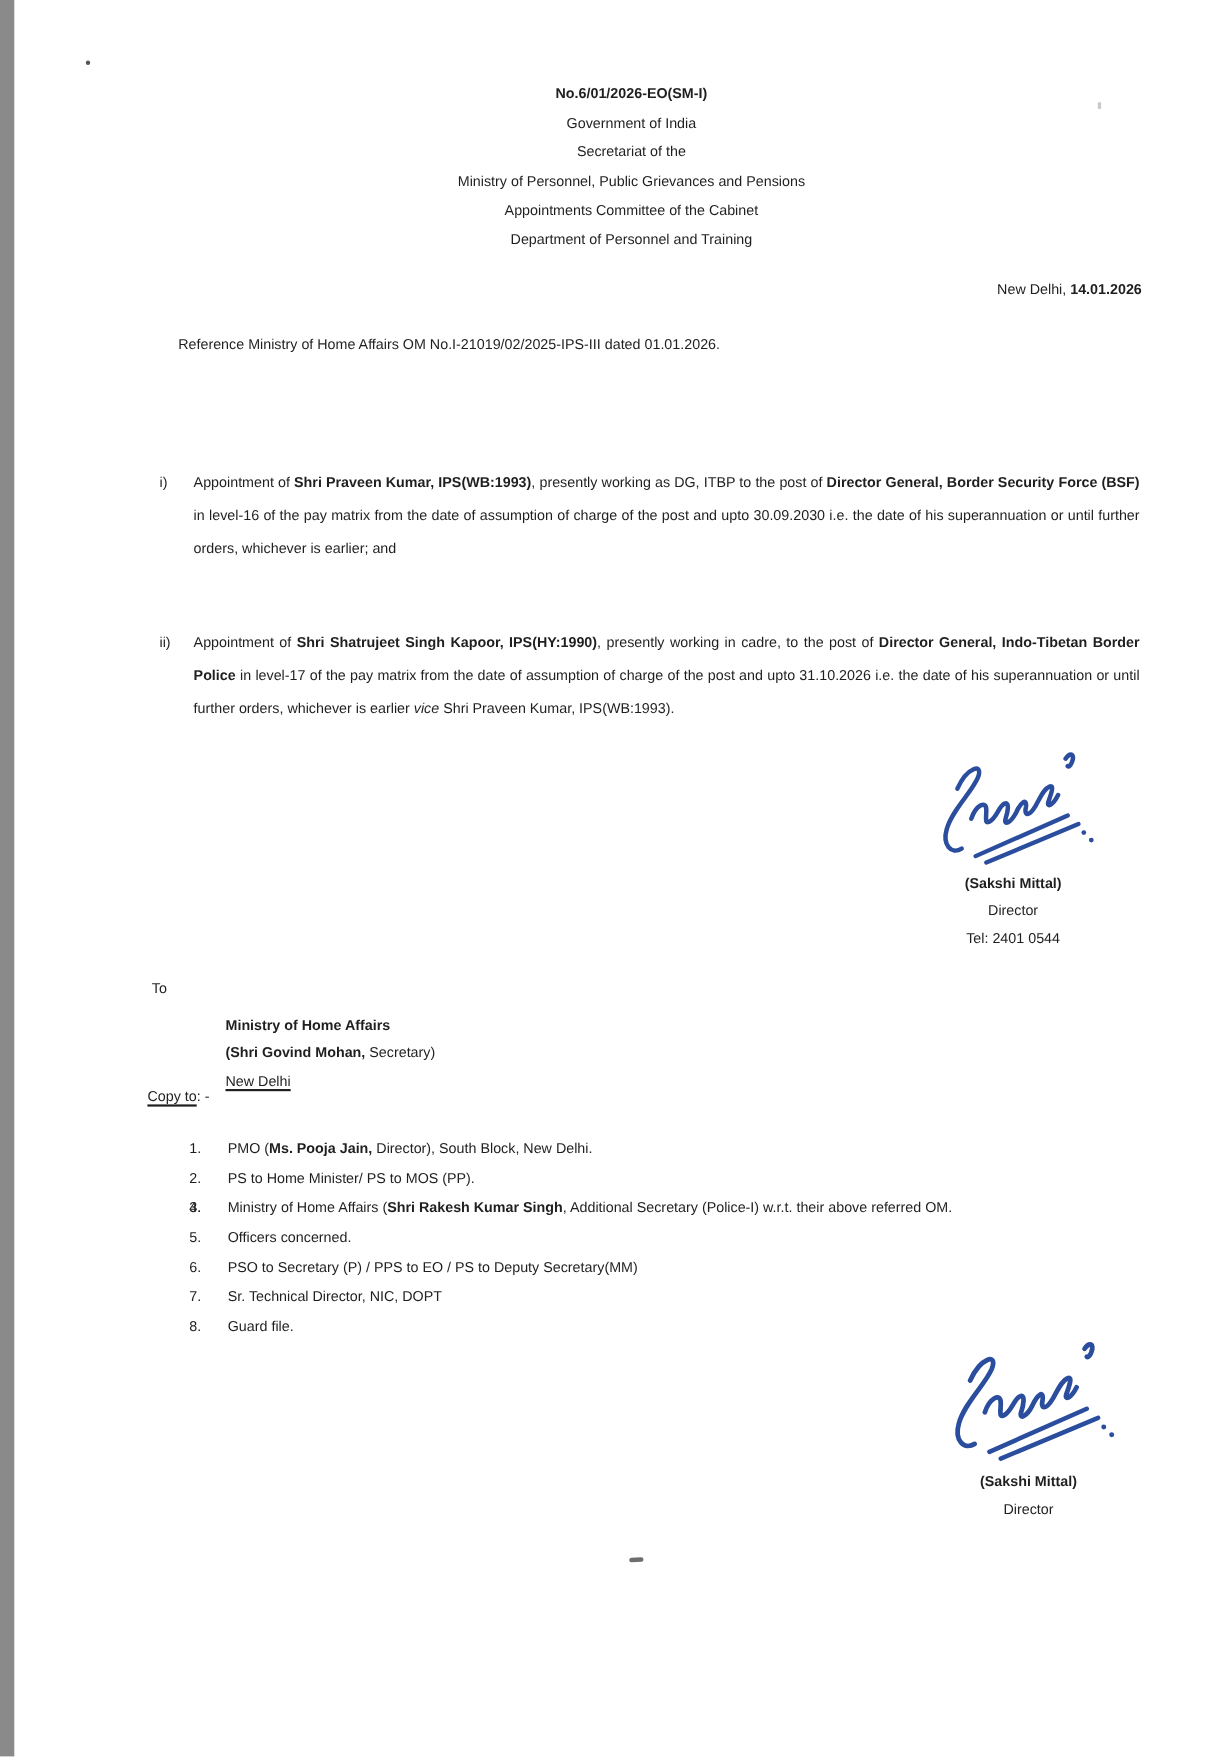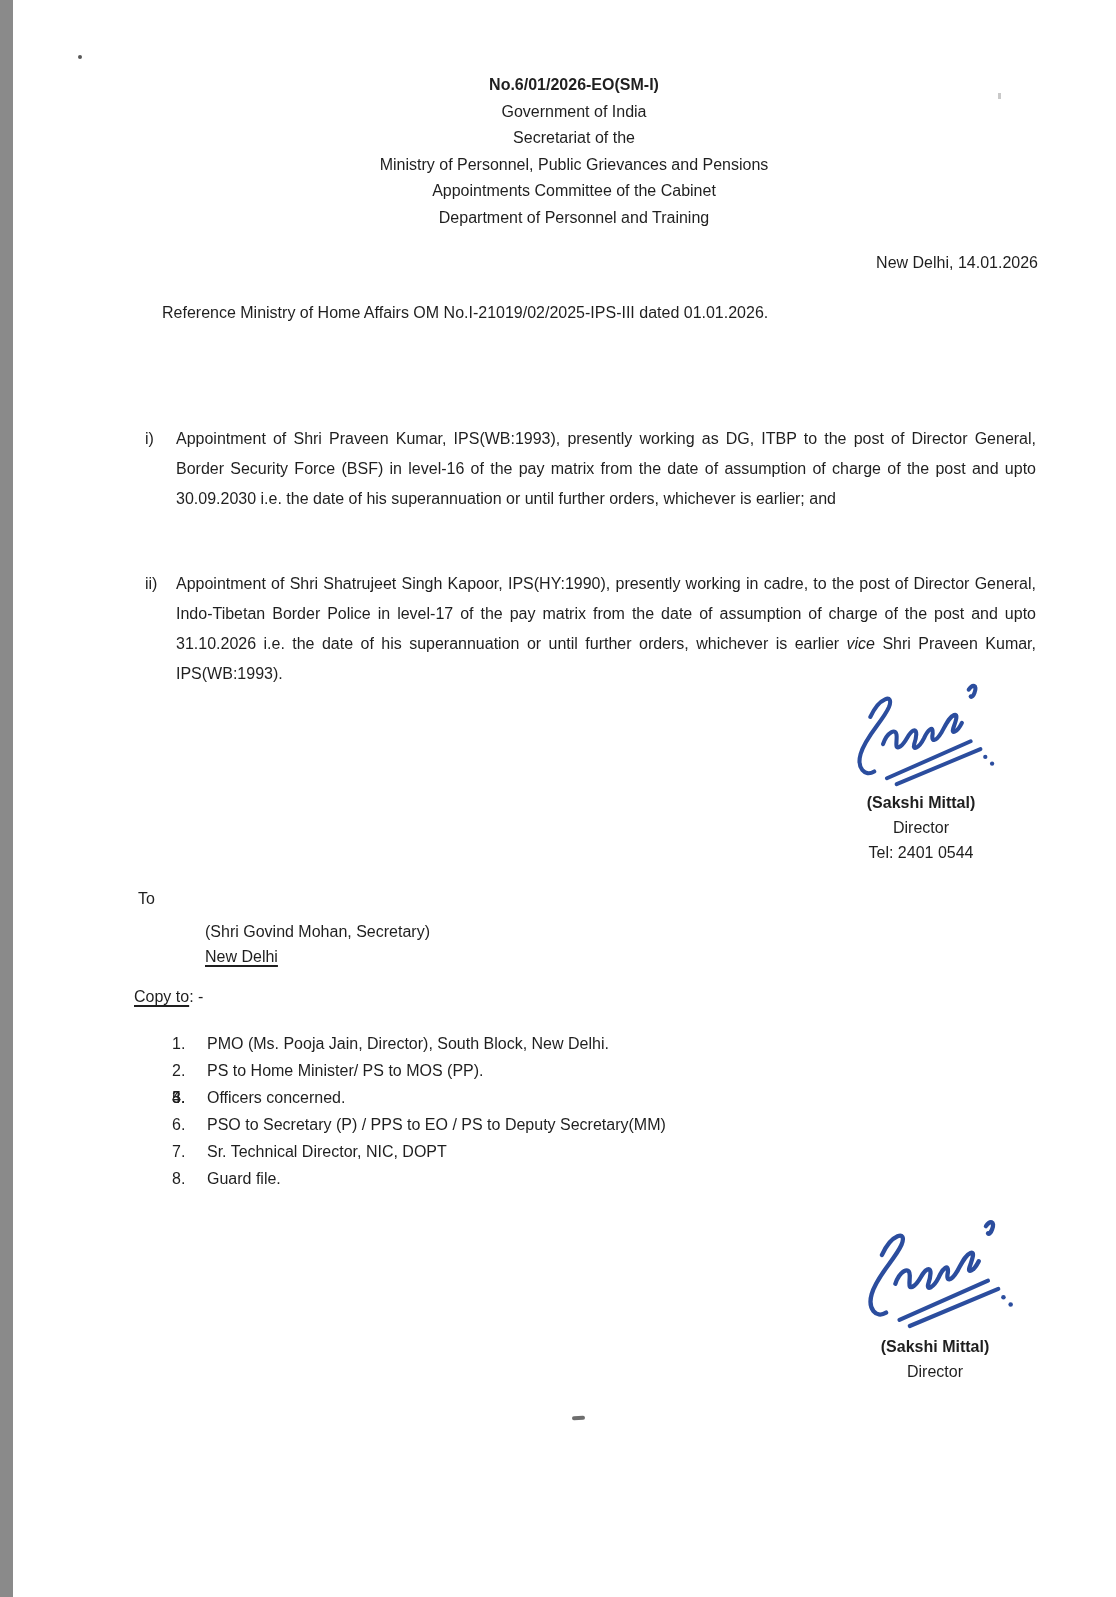--- a/index.html
+++ b/index.html
@@ -4,23 +4,23 @@
 <style>
   :root{
     --page:#ffffff; --ink:#1f1f1f; --signature-ink:#2b4d9e; --edge-strip:#8a8a8a;
   }
   *{box-sizing:border-box;}
   html,body{margin:0;padding:0;background:#fff;}
   .page{
     position:relative; width:1116px; height:1597px; overflow:hidden;
     background:var(--page); color:var(--ink);
     font-family:"Liberation Sans","DejaVu Sans",sans-serif;
-    font-size:16px; line-height:26px;
+    font-size:13px; line-height:26px;
   }
-  .b{font-weight:normal;margin-top:36px;}
+  .b{font-weight:bold;margin-top:36px;}
   .i{font-style:italic;margin-top:20px;}
   .u{text-decoration:underline; text-underline-offset:3px; text-decoration-thickness:2px;}
   .bold{font-weight:bold;}
 
   .edge-strip{position:absolute;left:0;top:0;width:13px;height:100%;background:var(--edge-strip);}
 
   .letterhead{position:absolute;top:72px;left:134px;width:880px;text-align:center;line-height:26.5px;}
 
   .dateline{position:absolute;top:250px;right:78px;}
 
@@ -103,20 +103,21 @@
         <use href="#sig-glyph"></use>
       </svg>
     <div class="bold">(Sakshi Mittal)</div>
     <div>Director</div>
     <div>Tel: 2401 0544</div>
   </div>
 
   <div class="to-block">
     <div>To</div>
     <div class="addressee">
+      <div><span class="b">Ministry of Home Affairs</span></div>
       <div><span class="b">(Shri Govind Mohan,</span><span> Secretary)</span></div>
       <div><span class="u">New Delhi</span></div>
     </div>
   </div>
 
   <div class="copy-heading"><span class="u">Copy to</span><span>: -</span></div>
 
   <div class="copy-list">
     <div class="copy-row">
       <span class="num">1.</span>
@@ -124,20 +125,21 @@
     </div>
     <div class="copy-row">
       <span class="num">2.</span>
       <span><span>PS to Home Minister/ PS to MOS (PP).</span></span>
     </div>
     <div class="copy-row">
       <span class="num">3.</span>
     </div>
     <div class="copy-row">
       <span class="num">4.</span>
+      <span><span>Ministry of Home Affairs (</span><span class="b">Shri Rakesh Kumar Singh</span><span>, Additional Secretary (Police-I) w.r.t. their above referred OM.</span></span>
     </div>
     <div class="copy-row">
       <span class="num">5.</span>
       <span><span>Officers concerned.</span></span>
     </div>
     <div class="copy-row">
       <span class="num">6.</span>
       <span><span>PSO to Secretary (P) / PPS to EO / PS to Deputy Secretary(MM)</span></span>
     </div>
     <div class="copy-row">

